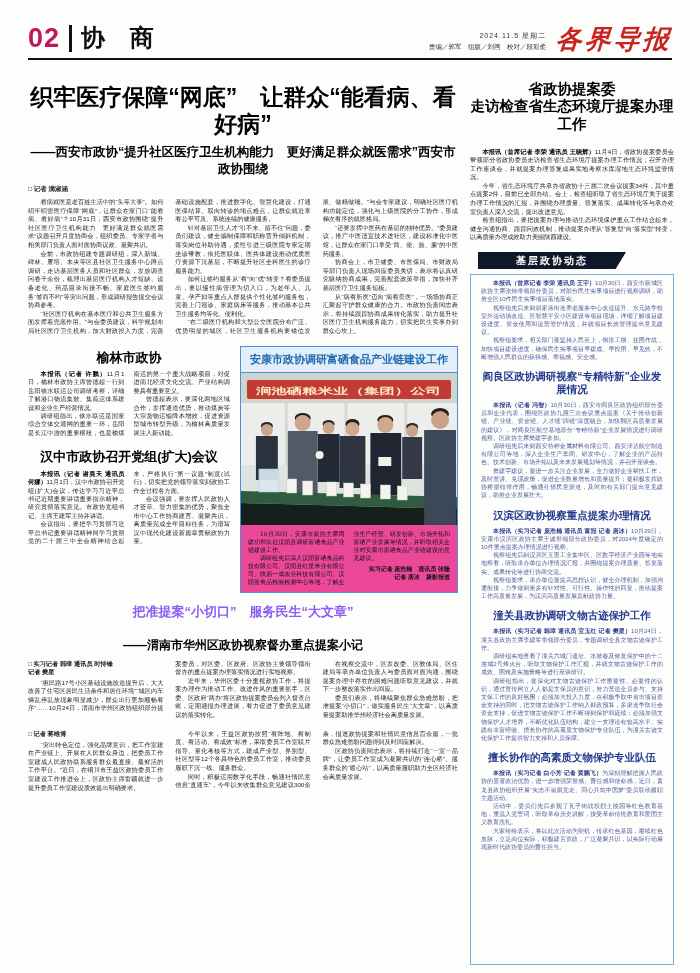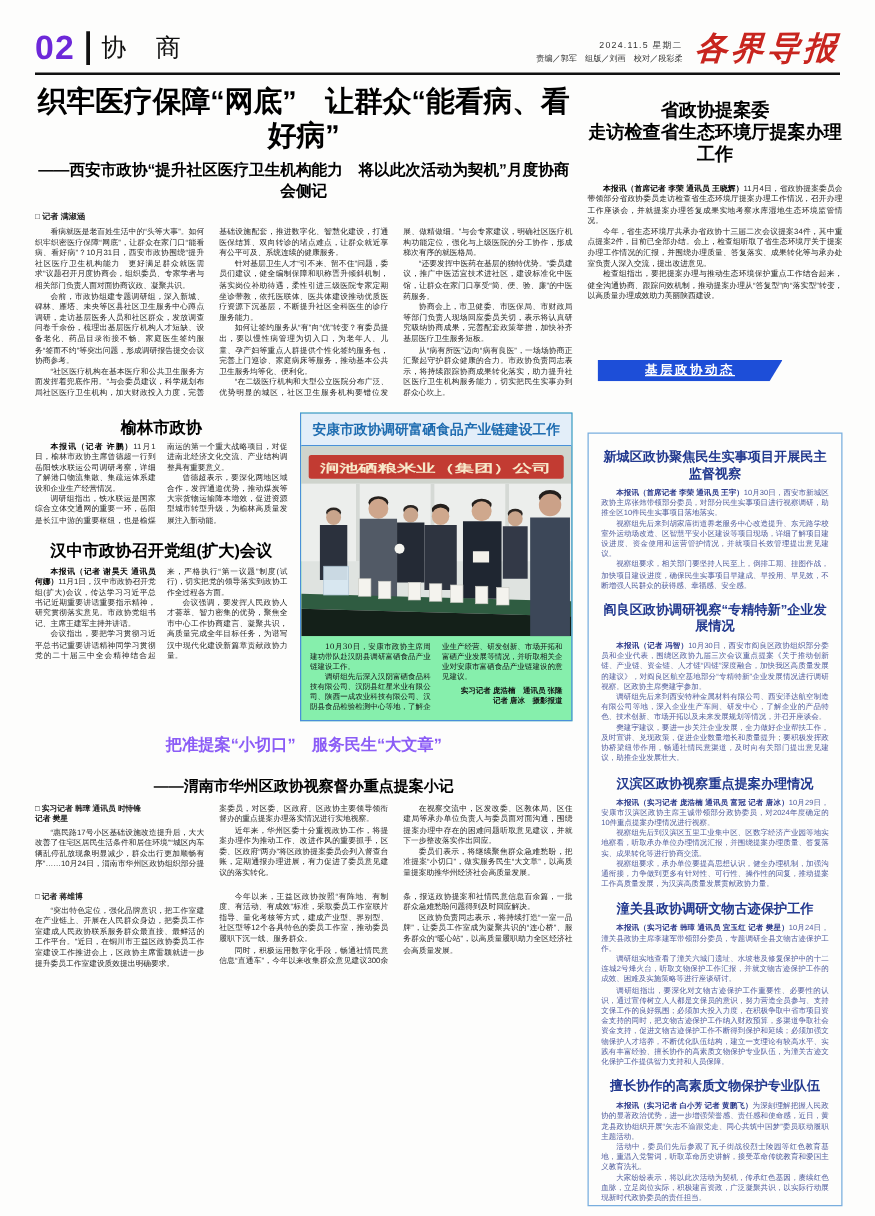--- a/index.html
+++ b/index.html
@@ -1,69 +1,69 @@
 <!DOCTYPE html>
 <html><head>
 <meta charset="utf-8">
 <style>
   html,body{margin:0;padding:0;background:#e9e9e9;}
   .page{position:relative;width:700px;height:973px;margin:0 auto;background:#fdfdfc;overflow:hidden;
         font-family:"Liberation Sans",sans-serif;color:#1c1c1c;}
   
   .hdr{position:absolute;top:16px;left:28px;right:28px;height:38px;}
   .hdr-left{position:absolute;left:0;bottom:0;display:flex;align-items:center;gap:9px;}
-  .pgnum{font-size:27px;font-weight:bold;letter-spacing:1px;color:#6d28d9;}
+  .pgnum{font-size:27px;font-weight:bold;letter-spacing:1px;color:#be185d;}
   .hdr-bar{width:3px;height:27px;background:#111;}
-  .section-name{font-size:20px;font-weight:normal;letter-spacing:9px;color:#111;}
+  .section-name{font-size:24px;font-weight:bold;letter-spacing:9px;color:#111;}
   .hdr-right{position:absolute;right:0;bottom:2px;display:flex;align-items:flex-end;gap:10px;}
   .hdr-meta{text-align:right;color:#333;}
   .hdr-date{font-size:7px;letter-spacing:1px;}
   .hdr-staff{font-size:6.5px;margin-top:2px;}
   .masthead{font-family:"DejaVu Serif",serif;font-style:italic;font-weight:bold;font-size:26px;
             color:#c8251f;letter-spacing:3px;line-height:26px;transform:skewX(-4deg);}
   .rule{position:absolute;top:58px;left:28px;right:28px;height:2px;background:#111;}
   
   .left-region{position:absolute;left:28px;top:66px;width:430px;}
-  .right-region{position:absolute;left:470px;top:66px;width:204px;bottom:8px;display:flex;flex-direction:column;gap:36px;}
+  .right-region{position:absolute;left:470px;top:66px;width:204px;bottom:8px;display:flex;flex-direction:column;}
   
   p{margin:0;text-indent:2em;}
   .lead{text-indent:2em;}
   .lead b{color:#000;}
   
-  .t1{font-size:23px;font-weight:bold;text-align:center;line-height:27px;margin:2px 0 0;color:#000;}
+  .t1{font-size:23px;font-weight:bold;text-align:center;line-height:27px;margin:18px 0 0;color:#000;}
   .t1sub{font-size:12.5px;font-weight:bold;text-align:center;margin-top:6px;color:#000;}
   .byline{font-size:6.5px;font-weight:bold;color:#222;margin:7px 0 4px;}
   .body3{column-count:3;column-gap:12px;font-size:6.2px;line-height:8.6px;text-align:justify;color:#262626;}
   .art-main{margin-bottom:10px;}
   
   .row2{display:flex;gap:10px;margin-bottom:10px;justify-content:center;}
   .col-sub{width:203px;}
   .t2{font-size:13px;font-weight:bold;text-align:center;line-height:15.5px;margin:4px 0 5px;color:#000;}
   .body2{column-count:2;column-gap:9px;font-size:6.2px;line-height:8.4px;text-align:justify;color:#262626;}
   .art-sub{margin-bottom:12px;}
   
-  .photo-box{width:217px;border:1px solid #4a90d9;background:#86efac;align-self:flex-start;}
+  .photo-box{width:217px;border:1px solid #4a90d9;background:#ec4899;align-self:flex-start;}
   .pb-title{background:#e3eef9;color:#1e6cb0;font-weight:bold;font-size:11px;text-align:center;
             padding:5px 2px;border-bottom:1px solid #4a90d9;}
   .pb-photo{display:block;width:100%;height:152px;}
   .pb-caption{padding:5px 7px 6px;column-count:2;column-gap:9px;font-size:6px;line-height:8px;
               text-align:justify;color:#111;font-family:"DejaVu Serif",serif;}
   .pb-credit{text-indent:0;text-align:right;font-weight:bold;margin-top:3px;font-family:"Liberation Sans",sans-serif;}
   
   .t3{font-size:13px;font-weight:bold;text-align:center;margin:6px 0 0;color:#8b5cf6;}
   .t3sub{font-size:12px;font-weight:bold;text-align:center;margin:16px 0 6px;color:#000;}
   .byline2{font-size:6.2px;font-weight:bold;color:#222;text-indent:0;margin-bottom:3px;line-height:8px;}
   .art-mid{margin-bottom:10px;}
   .t4{font-size:19px;font-weight:bold;text-align:center;margin:8px 0 6px;color:#000;}
   
   .rt-title{font-size:14.5px;font-weight:bold;text-align:center;line-height:17.5px;color:#000;}
   .rbody{font-size:6.2px;line-height:8.6px;text-align:justify;color:#1e1e1e;margin-top:6px;}
-  .banner{position:relative;margin:10px 0 0 8px;width:148px;height:17px;background:#1d4ed8;color:#fff;
+  .banner{position:relative;margin:10px 0 0 8px;width:148px;height:17px;background:#0f172a;color:#fff;
           font-size:10px;font-weight:bold;line-height:17px;text-align:center;letter-spacing:2px;
-          clip-path:polygon(0 0,100% 0,93% 100%,0 100%);text-decoration:underline;}
+          clip-path:polygon(0 0,100% 0,93% 100%,0 100%);}
   .bluebox{border:1px solid #79aede;margin-top:5px;padding:4px 10px 6px;flex:1;overflow:hidden;}
   .bx-title{color:#22398f;font-weight:bold;font-size:10.5px;text-align:center;line-height:13px;margin:9px 0 5px;}
   .bx-body{font-size:6px;line-height:8.2px;text-align:justify;color:#4f5b9d;}
   .bx-body .lead b{color:#2c3a8c;}
 </style>
 </head>
 <body>
 
 <div class="page">
 
@@ -80,21 +80,21 @@
       </div>
       <div class="masthead">各界导报</div>
     </div>
   </div>
   <div class="rule"></div>
 
   <div class="left-region">
 
     <section class="art-main">
       <h1 class="t1">织牢医疗保障“网底”　让群众“能看病、看好病”</h1>
-      <div class="t1sub">——西安市政协“提升社区医疗卫生机构能力　将以此次活动为契机”月度协商会侧记</div>
+      <div class="t1sub">——西安市政协“提升社区医疗卫生机构能力　更好满足群众就医需求”西安市政协围绕</div>
       <div class="byline">□ 记者 满淑涵</div>
       <div class="body3">
           <p>看病就医是老百姓生活中的“头等大事”。如何织牢织密医疗保障“网底”，让群众在家门口“能看病、看好病”？10月31日，西安市政协围绕“提升社区医疗卫生机构能力　更好满足群众就医需求”议题召开月度协商会，组织委员、专家学者与相关部门负责人面对面协商议政、凝聚共识。</p>
           <p>会前，市政协组建专题调研组，深入新城、碑林、雁塔、未央等区县社区卫生服务中心蹲点调研，走访基层医务人员和社区群众，发放调查问卷千余份，梳理出基层医疗机构人才短缺、设备老化、药品目录衔接不畅、家庭医生签约服务“签而不约”等突出问题，形成调研报告提交会议协商参考。</p>
           <p>“社区医疗机构在基本医疗和公共卫生服务方面发挥着兜底作用。”与会委员建议，科学规划布局社区医疗卫生机构，加大财政投入力度，完善基础设施配套，推进数字化、智慧化建设，打通医保结算、双向转诊的堵点难点，让群众就近享有公平可及、系统连续的健康服务。</p>
           <p>针对基层卫生人才“引不来、留不住”问题，委员们建议，健全编制保障和职称晋升倾斜机制，落实岗位补助待遇，柔性引进三级医院专家定期坐诊带教，依托医联体、医共体建设推动优质医疗资源下沉基层，不断提升社区全科医生的诊疗服务能力。</p>
           <p>如何让签约服务从“有”向“优”转变？有委员提出，要以慢性病管理为切入口，为老年人、儿童、孕产妇等重点人群提供个性化签约服务包，完善上门巡诊、家庭病床等服务，推动基本公共卫生服务均等化、便利化。</p>
           <p>“在二级医疗机构和大型公立医院分布广泛、优势明显的城区，社区卫生服务机构要错位发展、做精做细。”与会专家建议，明确社区医疗机构功能定位，强化与上级医院的分工协作，形成梯次有序的就医格局。</p>
           <p>“还要发挥中医药在基层的独特优势。”委员建议，推广中医适宜技术进社区，建设标准化中医馆，让群众在家门口享受“简、便、验、廉”的中医药服务。</p>
           <p>协商会上，市卫健委、市医保局、市财政局等部门负责人现场回应委员关切，表示将认真研究吸纳协商成果，完善配套政策举措，加快补齐基层医疗卫生服务短板。</p>
@@ -225,21 +225,20 @@
       <p>今年，省生态环境厅共承办省政协十三届二次会议提案34件，其中重点提案2件，目前已全部办结。会上，检查组听取了省生态环境厅关于提案办理工作情况的汇报，并围绕办理质量、答复落实、成果转化等与承办处室负责人深入交流，提出改进意见。</p>
           <p>检查组指出，要把提案办理与推动生态环境保护重点工作结合起来，健全沟通协商、跟踪问效机制，推动提案办理从“答复型”向“落实型”转变，以高质量办理成效助力美丽陕西建设。</p>
         </div>
     </section>
 
     <div class="banner">基层政协动态</div>
 
     <div class="bluebox">
 
       <section>
-        <h4 class="bx-title">新城区政协聚焦民生实事项目开展民主监督视察</h4>
         <div class="bx-body">
           <p class="lead"><b>本报讯（首席记者 李荣 通讯员 王宇）</b><span>10月30日，西安市新城区政协主席张炜带领部分委员，对部分民生实事项目进行视察调研，助推全区10件民生实事项目落地落实。</span></p>
         <p>视察组先后来到胡家庙街道养老服务中心改造提升、东元路学校室外运动场改造、区智慧平安小区建设等项目现场，详细了解项目建设进度、资金使用和运营管护情况，并就项目长效管理提出意见建议。</p>
             <p>视察组要求，相关部门要坚持人民至上，倒排工期、挂图作战，加快项目建设进度，确保民生实事项目早建成、早投用、早见效，不断增强人民群众的获得感、幸福感、安全感。</p>
           </div>
       </section>
 
       <section>
         <h4 class="bx-title">阎良区政协调研视察“专精特新”企业发展情况</h4>
         <div class="bx-body">

